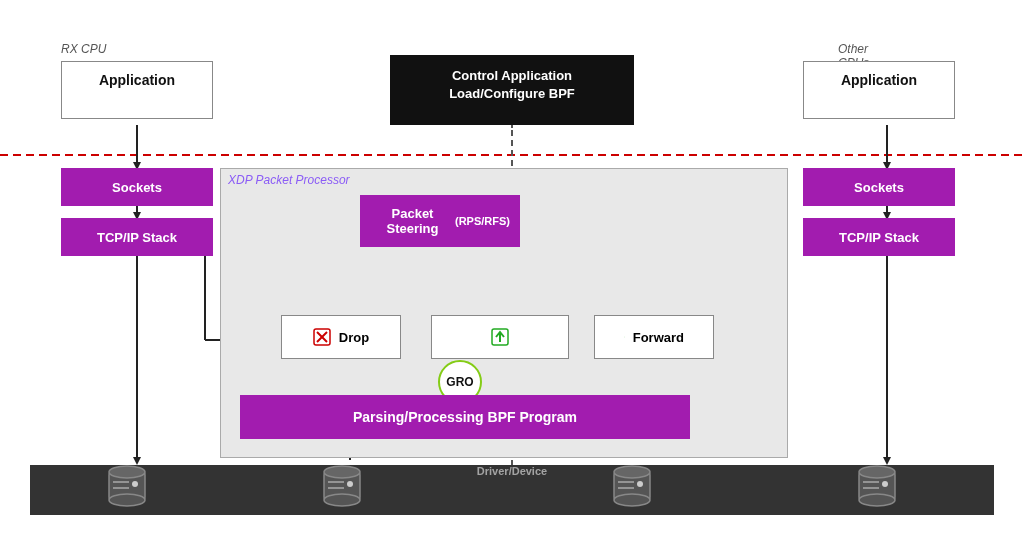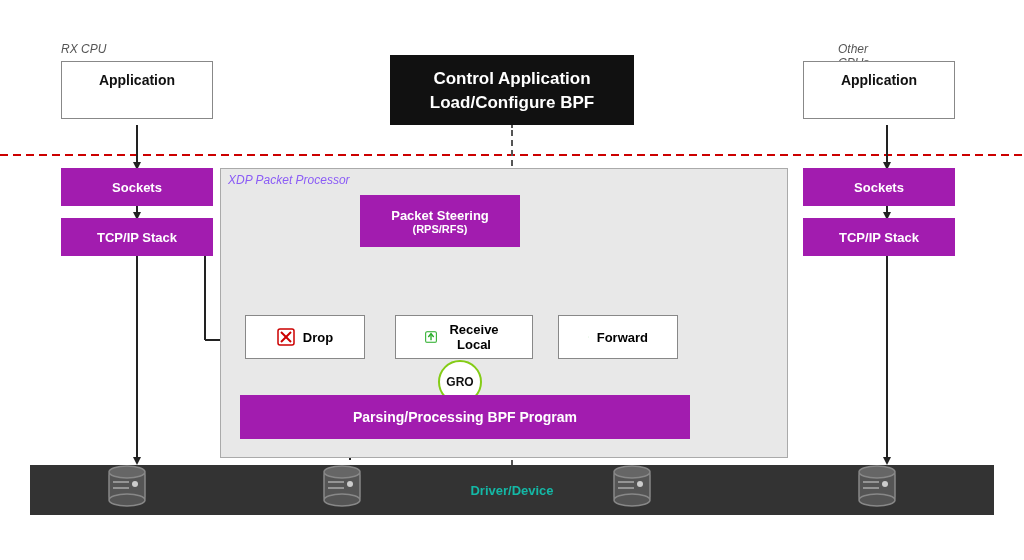--- a/index.html
+++ b/index.html
@@ -59,20 +59,21 @@
       border: 1.5px solid #888;
       background: #fff;
       text-align: center;
       font-size: 13px;
       font-weight: 600;
       padding: 8px 29px;
       display: flex;
       align-items: center;
       justify-content: center;
       gap: 8px;
+      margin-left: 36px;
     }
 
     
     .xdp-container {
       position: absolute;
       background: #e8e8e8;
       border: 1.5px solid #aaa;
     }
 
     .xdp-label {
@@ -81,21 +82,21 @@
       color: #8b5cf6;
       font-style: italic;
     }
 
     
     .control-box {
       position: absolute;
       background: #111;
       color: #fff;
       text-align: center;
-      font-size: 17px;
+      font-size: 13px;
       font-weight: bold;
       padding: 12px 32px;
       line-height: 1.4;
     }
 
     
     .gro-circle {
       position: absolute;
       border: 2px solid #84cc16;
       border-radius: 50%;
@@ -105,25 +106,25 @@
       justify-content: center;
       font-size: 12px;
       font-weight: bold;
       color: #111;
     }
 
     
     .driver-bar {
       position: absolute;
       background: #333;
-      color: #14b8a6;
-      font-size: 13px;
-      font-weight: bold;
-      display: flex;
-      align-items: center;
+      color: #a3a3a3;
+      font-size: 11px;
+      font-weight: bold;
+      display: flex;
+      align-items: flex-start;
       justify-content: center;
     }
 
     svg.arrows {
       position: absolute;
       top: 0;
       left: 0;
       width: 1024px;
       height: 560px;
       pointer-events: none;
@@ -203,21 +204,21 @@
 
   <div class="red-box" style="left:61px; top:218px; width:152px; height:38px;">TCP/IP Stack</div>
 
   <div class="red-box" style="left:803px; top:168px; width:152px; height:38px;">Sockets</div>
 
   <div class="red-box" style="left:803px; top:218px; width:152px; height:38px;">TCP/IP Stack</div>
 
   <div class="xdp-container" style="left:220px; top:168px; width:568px; height:290px;"></div>
   <div class="xdp-label" style="left:228px; top:173px;">XDP Packet Processor</div>
 
-  <div class="red-box" style="left:360px; top:195px; width:160px; height:52px; flex-direction:column;">
+  <div class="red-box" style="left:360px; top:195px; width:160px; height:52px; flex-direction:row;">
     <span>Packet Steering</span>
     <span style="font-size:11px;">(RPS/RFS)</span>
   </div>
 
   <div class="white-box" style="left:245px; top:315px; width:120px; height:44px;">
 
     <svg width="18" height="18" viewBox="0 0 18 18">
       <rect x="1" y="1" width="16" height="16" rx="2" fill="none" stroke="#cc0000" stroke-width="1.5"></rect>
       <line x1="4" y1="4" x2="14" y2="14" stroke="#cc0000" stroke-width="2"></line>
       <line x1="14" y1="4" x2="4" y2="14" stroke="#cc0000" stroke-width="2"></line>
@@ -225,21 +226,20 @@
     <span>Drop</span>
   </div>
 
   <div class="white-box" style="left:395px; top:315px; width:138px; height:44px;">
 
     <svg width="18" height="18" viewBox="0 0 18 18">
       <rect x="1" y="1" width="16" height="16" rx="2" fill="none" stroke="#22aa22" stroke-width="1.5"></rect>
       <polyline points="9,14 9,5" stroke="#22aa22" stroke-width="2" fill="none"></polyline>
       <polyline points="5,9 9,4 13,9" stroke="#22aa22" stroke-width="2" fill="none"></polyline>
     </svg>
-    <span>Receive Local</span>
   </div>
 
   <div class="white-box" style="left:558px; top:315px; width:120px; height:44px;">
 
     <svg width="18" height="18" viewBox="0 0 18 18">
       <rect x="1" y="1" width="16" height="16" rx="2" fill="none" stroke="#22aa22" stroke-width="1.5"></rect>
       <polyline points="5,13 13,9 5,5" stroke="#22aa22" stroke-width="2" fill="none"></polyline>
       <line x1="5" y1="9" x2="13" y2="9" stroke="#22aa22" stroke-width="2"></line>
     </svg>
     <span>Forward</span>

